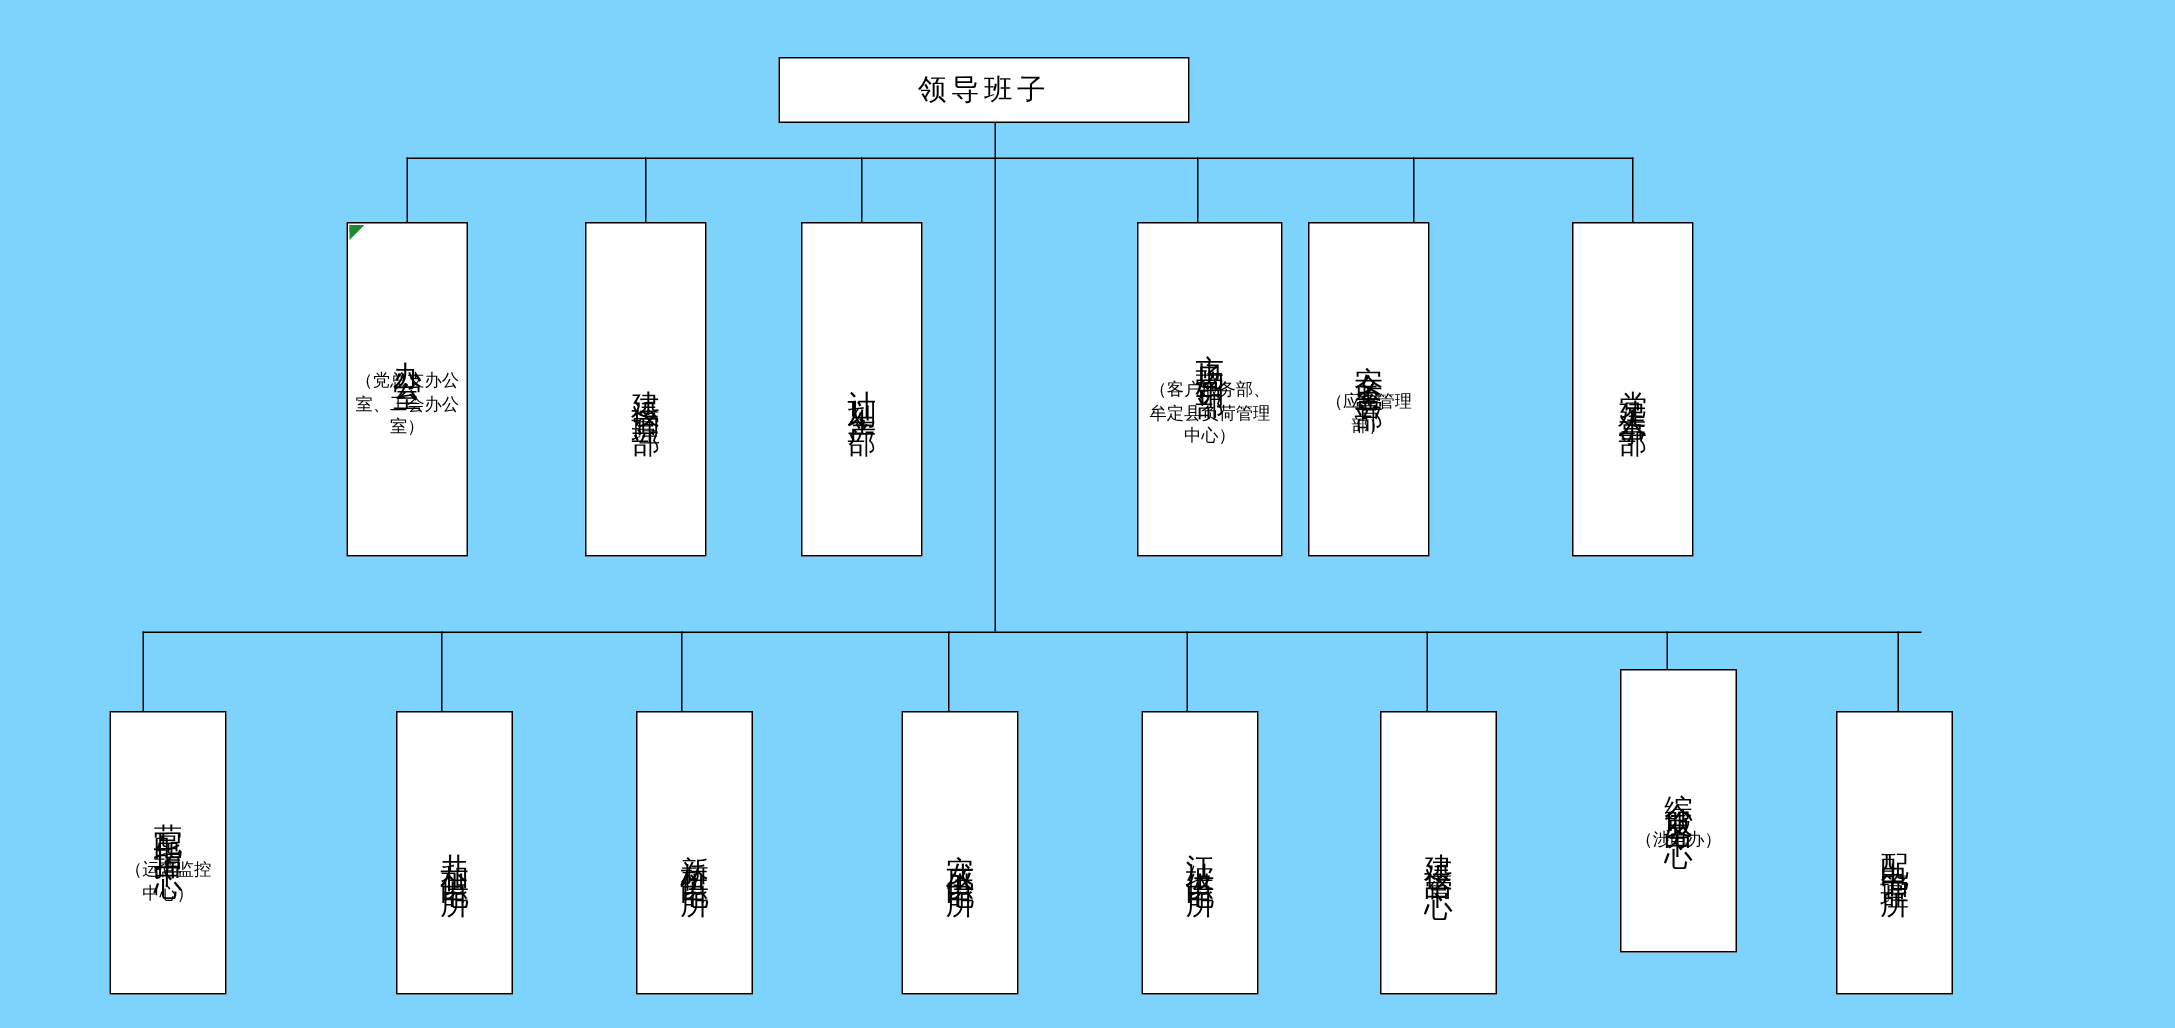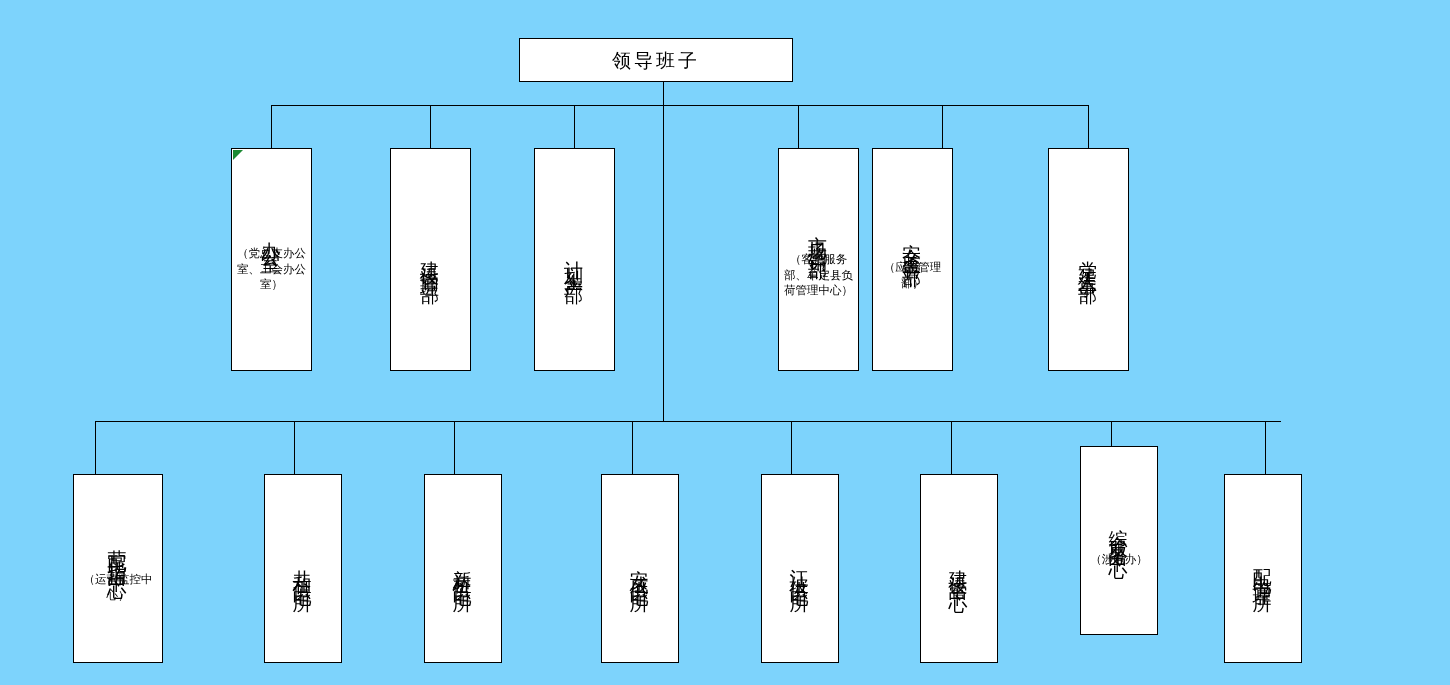--- a/index.html
+++ b/index.html
@@ -114,21 +114,21 @@
   </div>
 
   <div class="node" style="left:390px; top:148px; width:81px; height:223px;">
     <span class="title-v">建设管理部</span>
   </div>
 
   <div class="node" style="left:534px; top:148px; width:81px; height:223px;">
     <span class="title-v">计划生产部</span>
   </div>
 
-  <div class="node" style="left:758px; top:148px; width:81px; height:223px;margin-left:20px;">
+  <div class="node" style="left:758px; top:148px; width:97px; height:223px;">
     <span class="title-v">市场营销部</span>
     <span class="subtitle">（客户服务部、牟定县负荷管理中心）</span>
   </div>
 
   <div class="node" style="left:872px; top:148px; width:81px; height:223px;">
     <span class="title-v">安全监管部</span>
     <span class="subtitle">（应急管理部）</span>
   </div>
 
   <div class="node" style="left:1048px; top:148px; width:81px; height:223px;">
@@ -139,21 +139,21 @@
 
   <div class="line-v" style="left:95px; top:421px; height:53px;"></div>
   <div class="line-v" style="left:294px; top:421px; height:53px;"></div>
   <div class="line-v" style="left:454px; top:421px; height:53px;"></div>
   <div class="line-v" style="left:632px; top:421px; height:53px;"></div>
   <div class="line-v" style="left:791px; top:421px; height:53px;"></div>
   <div class="line-v" style="left:951px; top:421px; height:53px;"></div>
   <div class="line-v" style="left:1111px; top:421px; height:53px;"></div>
   <div class="line-v" style="left:1265px; top:421px; height:53px;"></div>
 
-  <div class="node" style="left:73px; top:474px; width:90px; height:189px;">
+  <div class="node" style="left:73px; top:474px; width:78px; height:189px;">
     <span class="title-v">营配指挥中心</span>
     <span class="subtitle">（运营监控中心）</span>
   </div>
 
   <div class="node" style="left:264px; top:474px; width:78px; height:189px;">
     <span class="title-v">共和供电所</span>
   </div>
 
   <div class="node" style="left:424px; top:474px; width:78px; height:189px;">
     <span class="title-v">新桥供电所</span>

